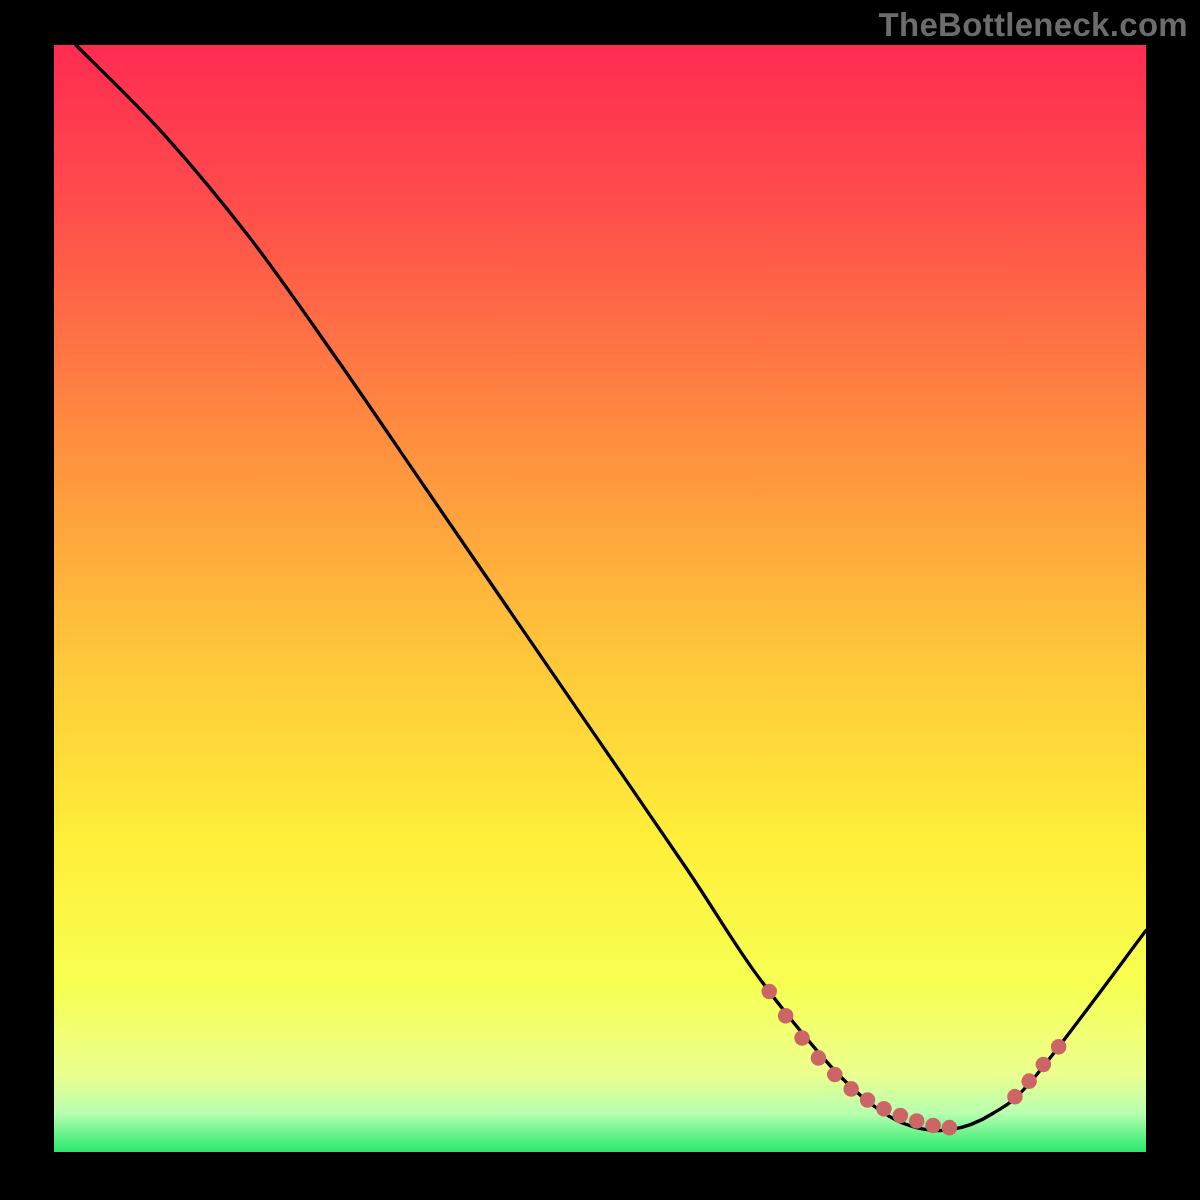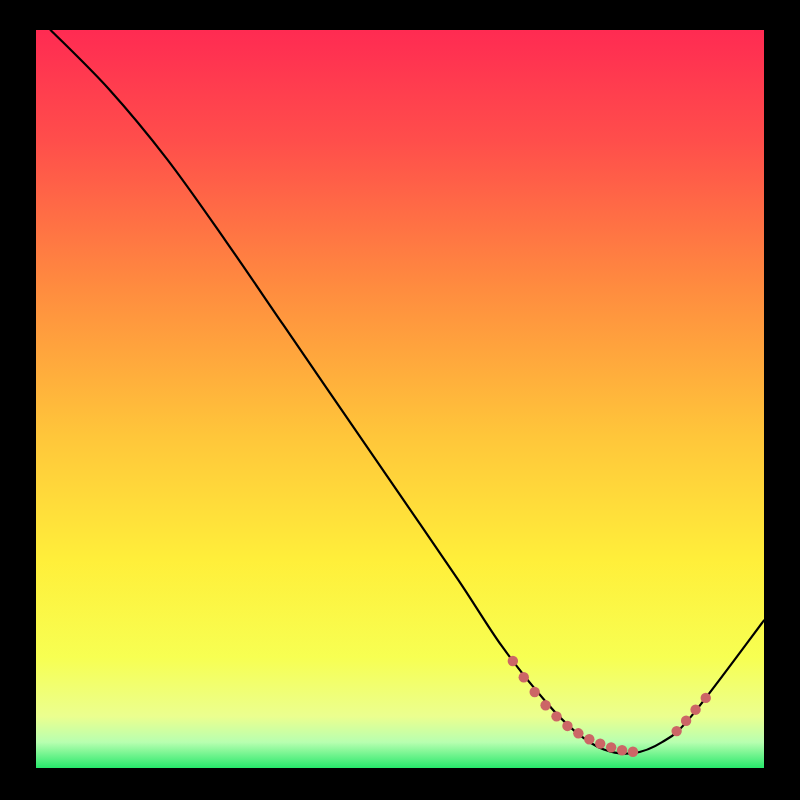--- a/index.html
+++ b/index.html
@@ -27,20 +27,21 @@
     user-select: none;
   }
   svg {
     display: block;
   }
 </style>
 </head>
 <body>
 
 <div class="stage">
+  <div class="watermark">TheBottleneck.com</div>
 
   <svg id="chart-svg" width="800" height="800" viewBox="0 0 800 800">
     <defs>
       <linearGradient id="bg-grad" x1="0" y1="0" x2="0" y2="1">
           <stop offset="0.00%" stop-color="#FF2B52"></stop>
           <stop offset="15.00%" stop-color="#FF4E4B"></stop>
           <stop offset="35.00%" stop-color="#FF8C3F"></stop>
           <stop offset="55.00%" stop-color="#FFC63A"></stop>
           <stop offset="72.00%" stop-color="#FFEF3A"></stop>
           <stop offset="85.00%" stop-color="#F7FF52"></stop>

